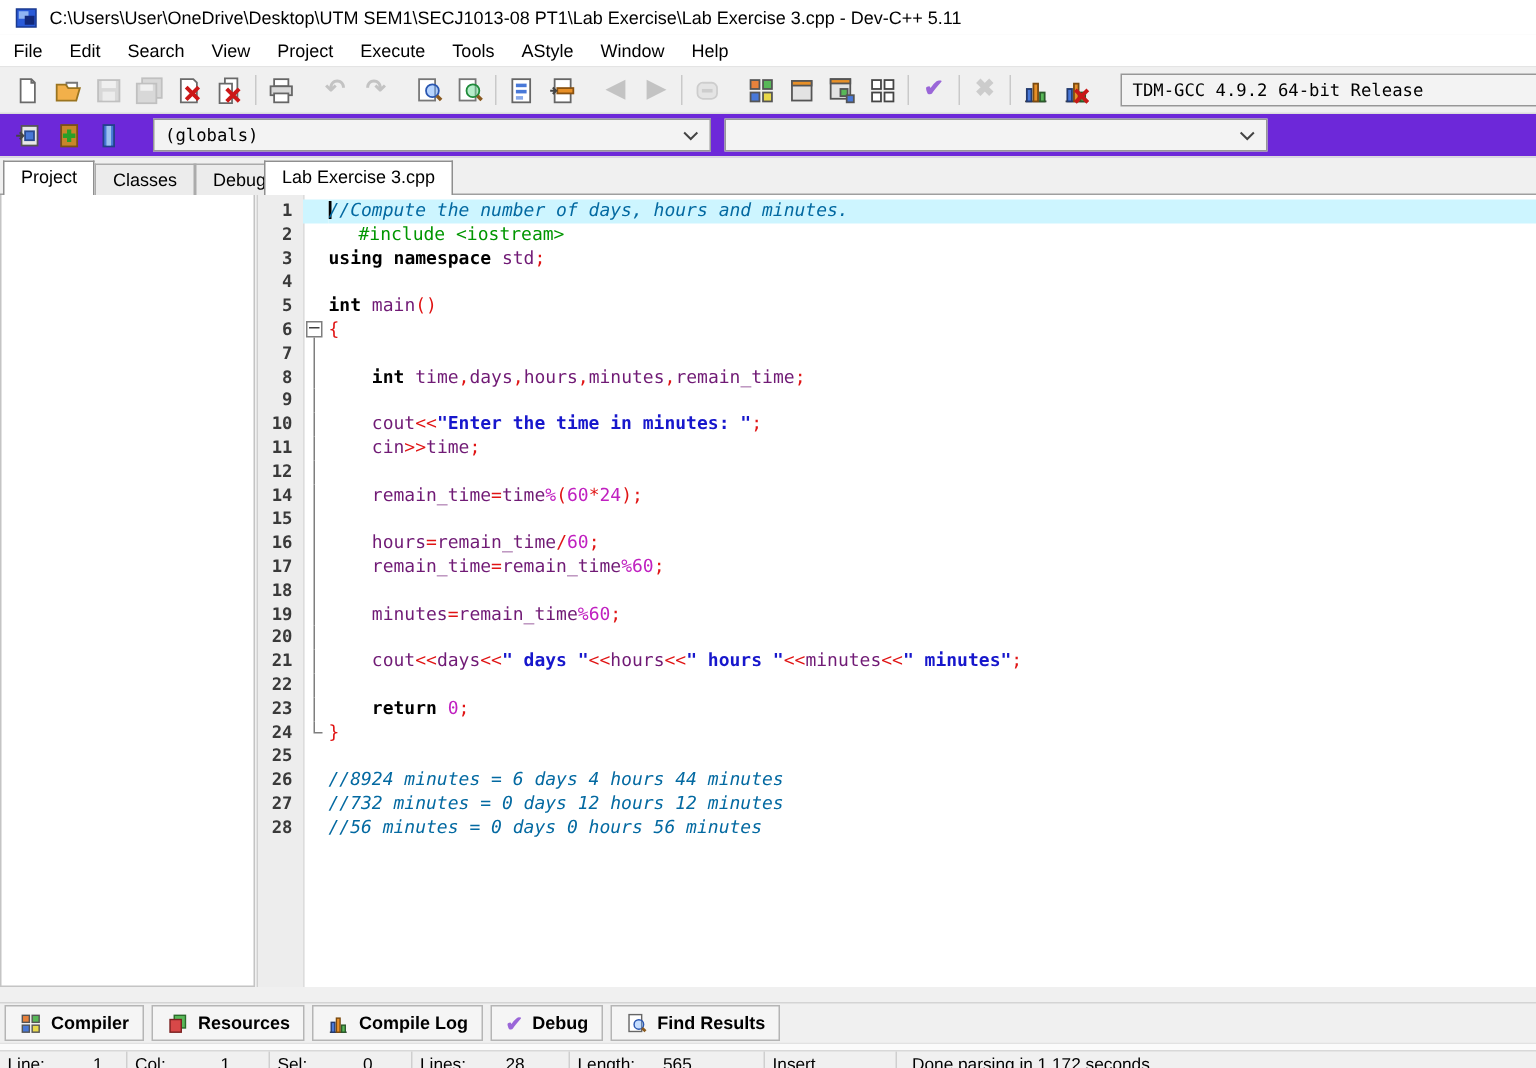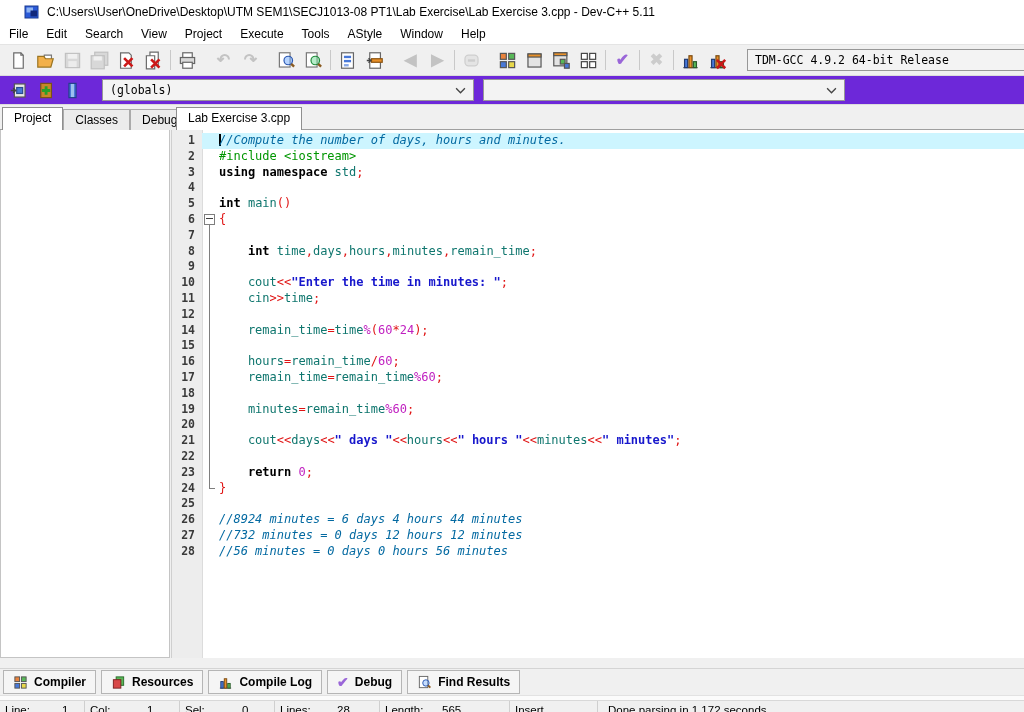--- a/index.html
+++ b/index.html
@@ -1,20 +1,20 @@
 <!DOCTYPE html>
 <html><head>
 <meta charset="utf-8">
 <style>
   html,body{margin:0;padding:0;background:#9a9a9a;}
   .window{width:1024px;height:712px;background:#f0f0f0;position:relative;overflow:hidden;
           font-family:"Liberation Sans",sans-serif;color:#000;}
 
   
-  .titlebar{height:23px;background:#fff;display:flex;align-items:center;padding-left:24px;gap:7px;}
+  .titlebar{height:23px;background:#fff;display:flex;align-items:center;padding-left:10px;gap:7px;}
   .titlebar .app-icon svg{width:16px;height:16px;display:block;}
   .title-text{font-size:12px;white-space:nowrap;}
 
   
   .menubar{height:21px;background:#fff;display:flex;align-items:center;font-size:12px;border-bottom:1px solid #e4e4e4;}
   .menu-item{padding:2px 9px;cursor:default;}
 
   
   .toolbar1{height:30px;display:flex;align-items:center;padding-left:5px;background:#f0f0f0;border-bottom:1px solid #dcdcdc;}
   .toolbar2{height:28px;display:flex;align-items:center;padding-left:5px;background:#6d28d9;border-bottom:1px solid #dcdcdc;}
@@ -48,27 +48,27 @@
   .gutter-bg{position:absolute;left:0;top:0;bottom:0;width:30px;background:#ededed;border-right:1px solid #dcdcdc;}
   .code-lines{position:absolute;left:0;top:3px;right:0;}
   .line{display:flex;height:15.8px;}
   .ln{width:30px;flex:none;text-align:right;padding-right:7px;box-sizing:border-box;
       font-family:"DejaVu Sans Mono",monospace;font-size:11.5px;font-weight:700;color:#3a3a3a;line-height:15.8px;}
   .fold{width:17px;flex:none;position:relative;}
   .ltext{flex:1;font-family:"DejaVu Sans Mono",monospace;font-size:12px;line-height:15.8px;white-space:pre;}
   .line.hl .fold,.line.hl .ltext{background:#cdf5ff;}
   .caret{display:inline-block;width:0;border-left:2px solid #000;height:12px;vertical-align:-2px;margin-right:-2px;}
   .sk{font-weight:bold;color:#000;}
-  .sp{color:#009600;}
+  .sp{color:#009600;margin-left:20px;}
   .sc{color:#0369a1;font-style:italic;}
   .ss{color:#1717cc;font-weight:bold;}
   .sn{color:#c020c0;}
   .so{color:#e01414;}
   .sm{color:#c020c0;}
-  .st{color:#0f766e;}
+  .st{color:#701a75;}
   .box{position:absolute;left:2px;top:2px;width:11px;height:11px;border:1px solid #7e7e7e;background:#fff;box-sizing:border-box;}
   .box::after{content:"";position:absolute;left:1px;right:1px;top:3.5px;height:1px;background:#404040;}
   .vline{position:absolute;left:7px;top:0;bottom:0;width:1px;background:#7e7e7e;}
   .vline.below{top:13px;}
   .vline.half{bottom:50%;}
   .hline{position:absolute;left:7px;top:50%;width:6px;height:1px;background:#7e7e7e;}
 
   
   .gap-strip{height:10px;background:#f0f0f0;}
   .bottom-tabs{height:26px;background:#f0f0f0;border-top:1px solid #d4d4d4;display:flex;align-items:center;padding-left:3px;gap:5px;}

